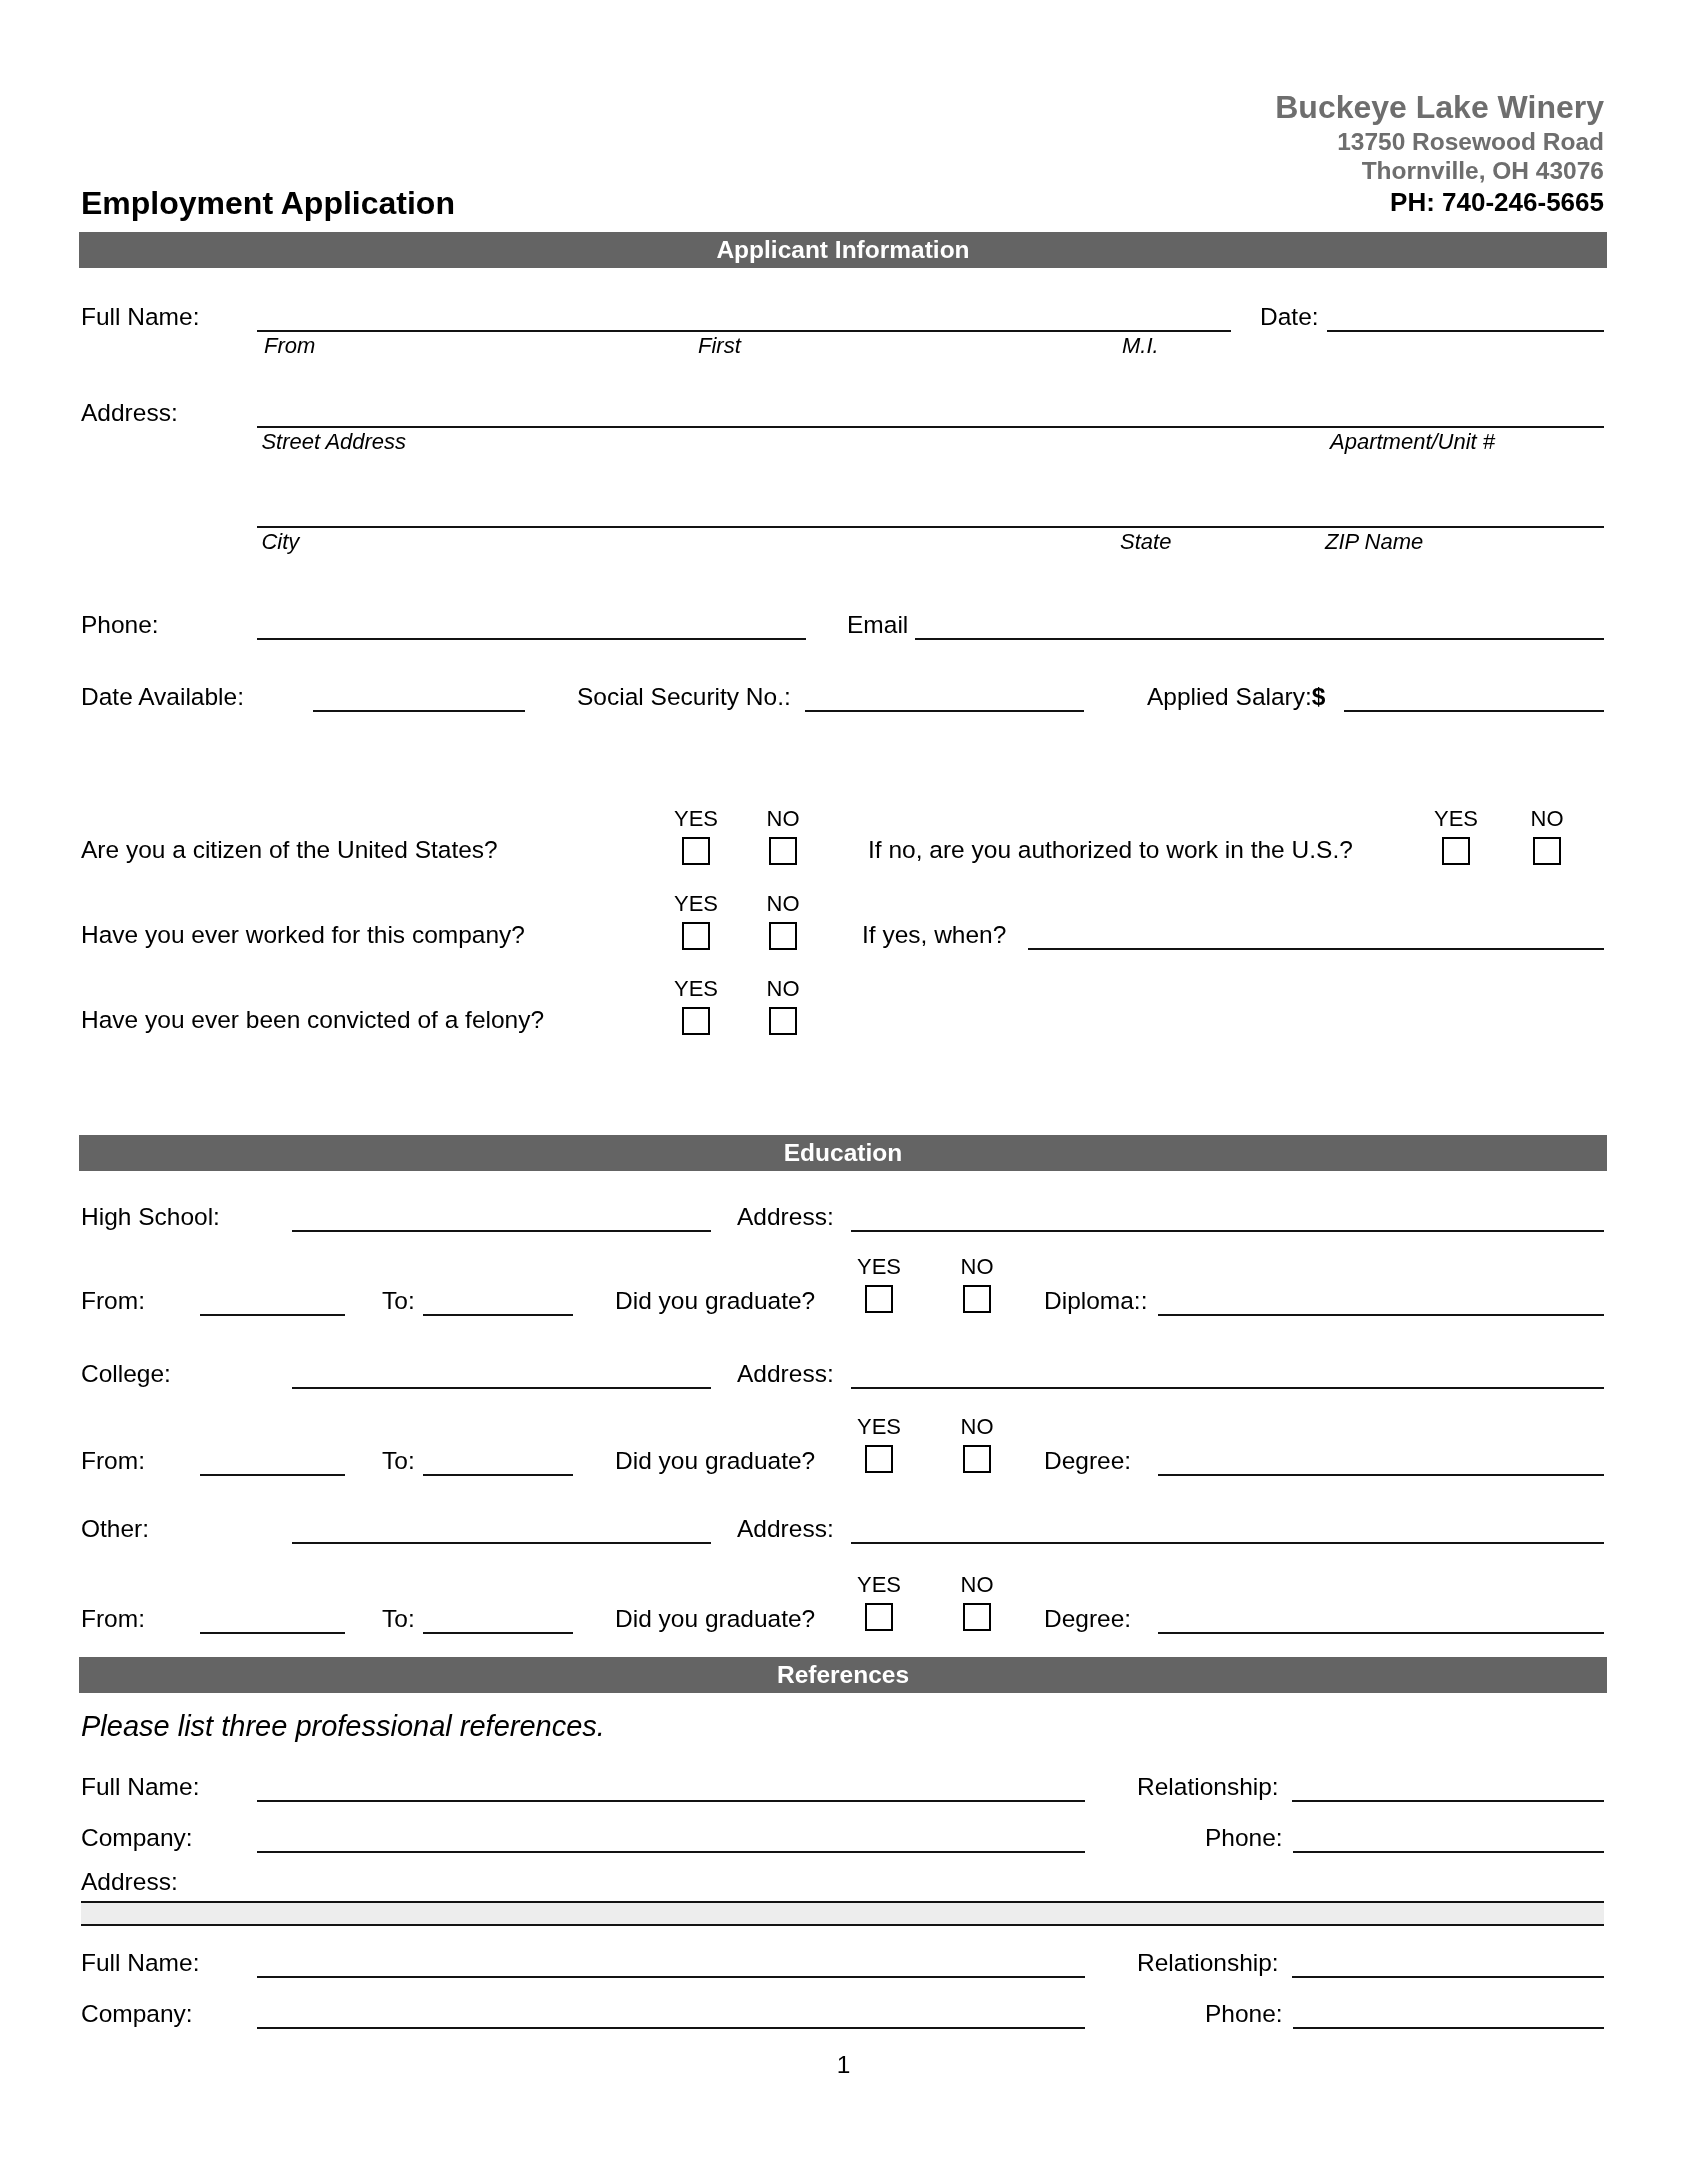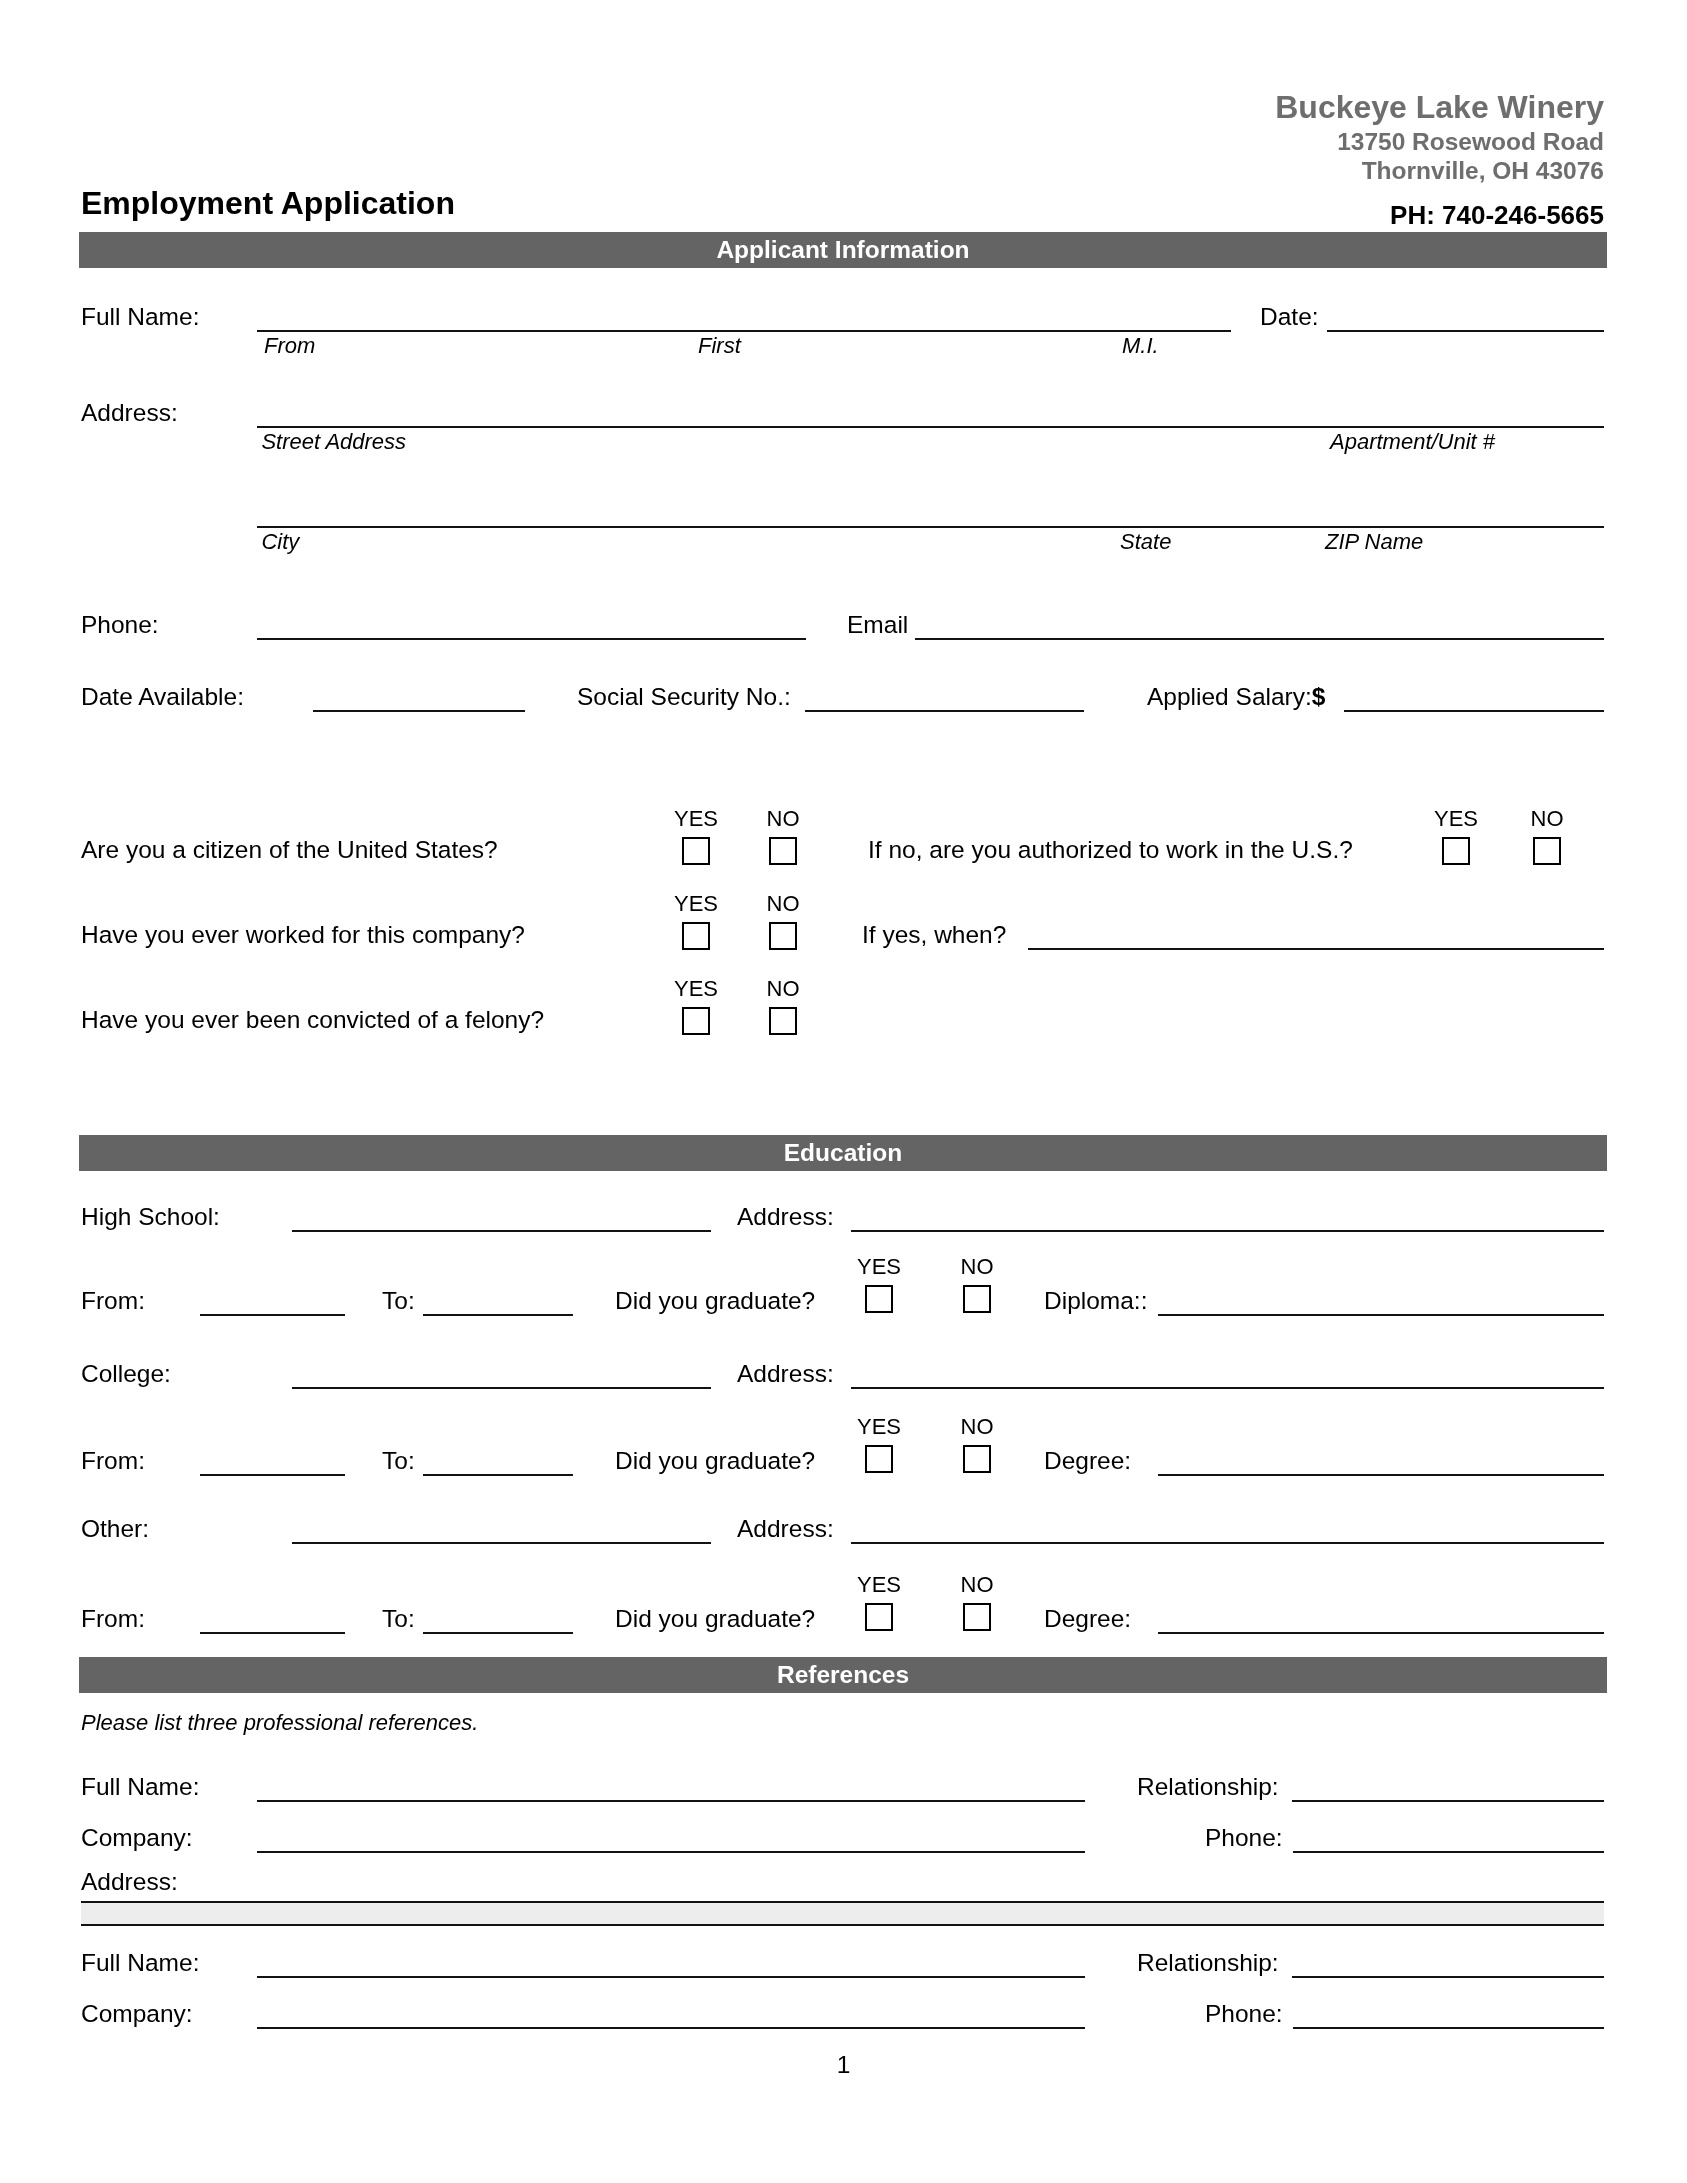--- a/index.html
+++ b/index.html
@@ -2,38 +2,38 @@
 <html style="font-size:14px"><head>
 <meta charset="utf-8">
 <style>
   html,body{margin:0;padding:0;background:#fff;}
   body{width:1687px;height:2184px;font-family:"Liberation Sans",sans-serif;color:#000;}
   .page{position:relative;width:1687px;height:2184px;background:#fff;overflow:hidden;}
 
   .hdr{position:absolute;top:87px;right:83px;text-align:right;}
   .hco{font-size:32px;font-weight:bold;color:#6e6e6e;line-height:40px;}
   .haddr{font-size:24.5px;font-weight:bold;color:#6e6e6e;line-height:29px;}
-  .hph{font-size:26px;font-weight:bold;color:#000;line-height:31px;margin-top:15px;}
+  .hph{font-size:26px;font-weight:bold;color:#000;line-height:31px;margin-top:2px;}
   .title{position:absolute;left:81px;top:185px;font-size:32px;font-weight:bold;}
 
   .band{position:absolute;left:79px;right:80px;height:36px;background:#646464;color:#fff;
         font-weight:bold;font-size:24.5px;text-align:center;line-height:36px;}
 
   .row{position:absolute;left:81px;right:83px;display:flex;align-items:flex-end;}
   .lb{font-size:24.5px;line-height:30px;white-space:nowrap;flex:0 0 auto;}
   .q{font-size:24.5px;line-height:30px;white-space:nowrap;flex:0 0 auto;}
   .bl{height:30px;border-bottom:2.6px solid #131313;position:relative;flex:0 0 auto;}
   .fl{flex:1 1 auto;}
   .sp{flex:0 0 auto;}
   .sub{position:absolute;top:35px;font-style:italic;font-size:22px;line-height:22px;white-space:nowrap;}
   .yn{width:52px;display:flex;flex-direction:column;align-items:center;row-gap:7px;flex:0 0 auto;}
   .cap{font-size:22px;line-height:23px;}
   .cb{width:23.6px;height:23.6px;border:2.6px solid #000;background:#fff;box-sizing:content-box;}
   .pb4{padding-bottom:3.5px;}
-  .note{position:absolute;left:81px;top:1710px;font-style:italic;font-size:22px;}
+  .note{position:absolute;left:81px;top:1710px;font-style:italic;font-size:29px;}
   .strip{position:absolute;left:81px;right:83px;top:1901px;height:21px;background:#ededed;
          border-top:2.6px solid #131313;border-bottom:2.6px solid #131313;}
   .pageno{position:absolute;left:0;width:100%;top:2051px;text-align:center;font-size:24.5px;}
 </style>
 </head>
 <body>
 
 <div class="page">
 
   <div class="hdr">

